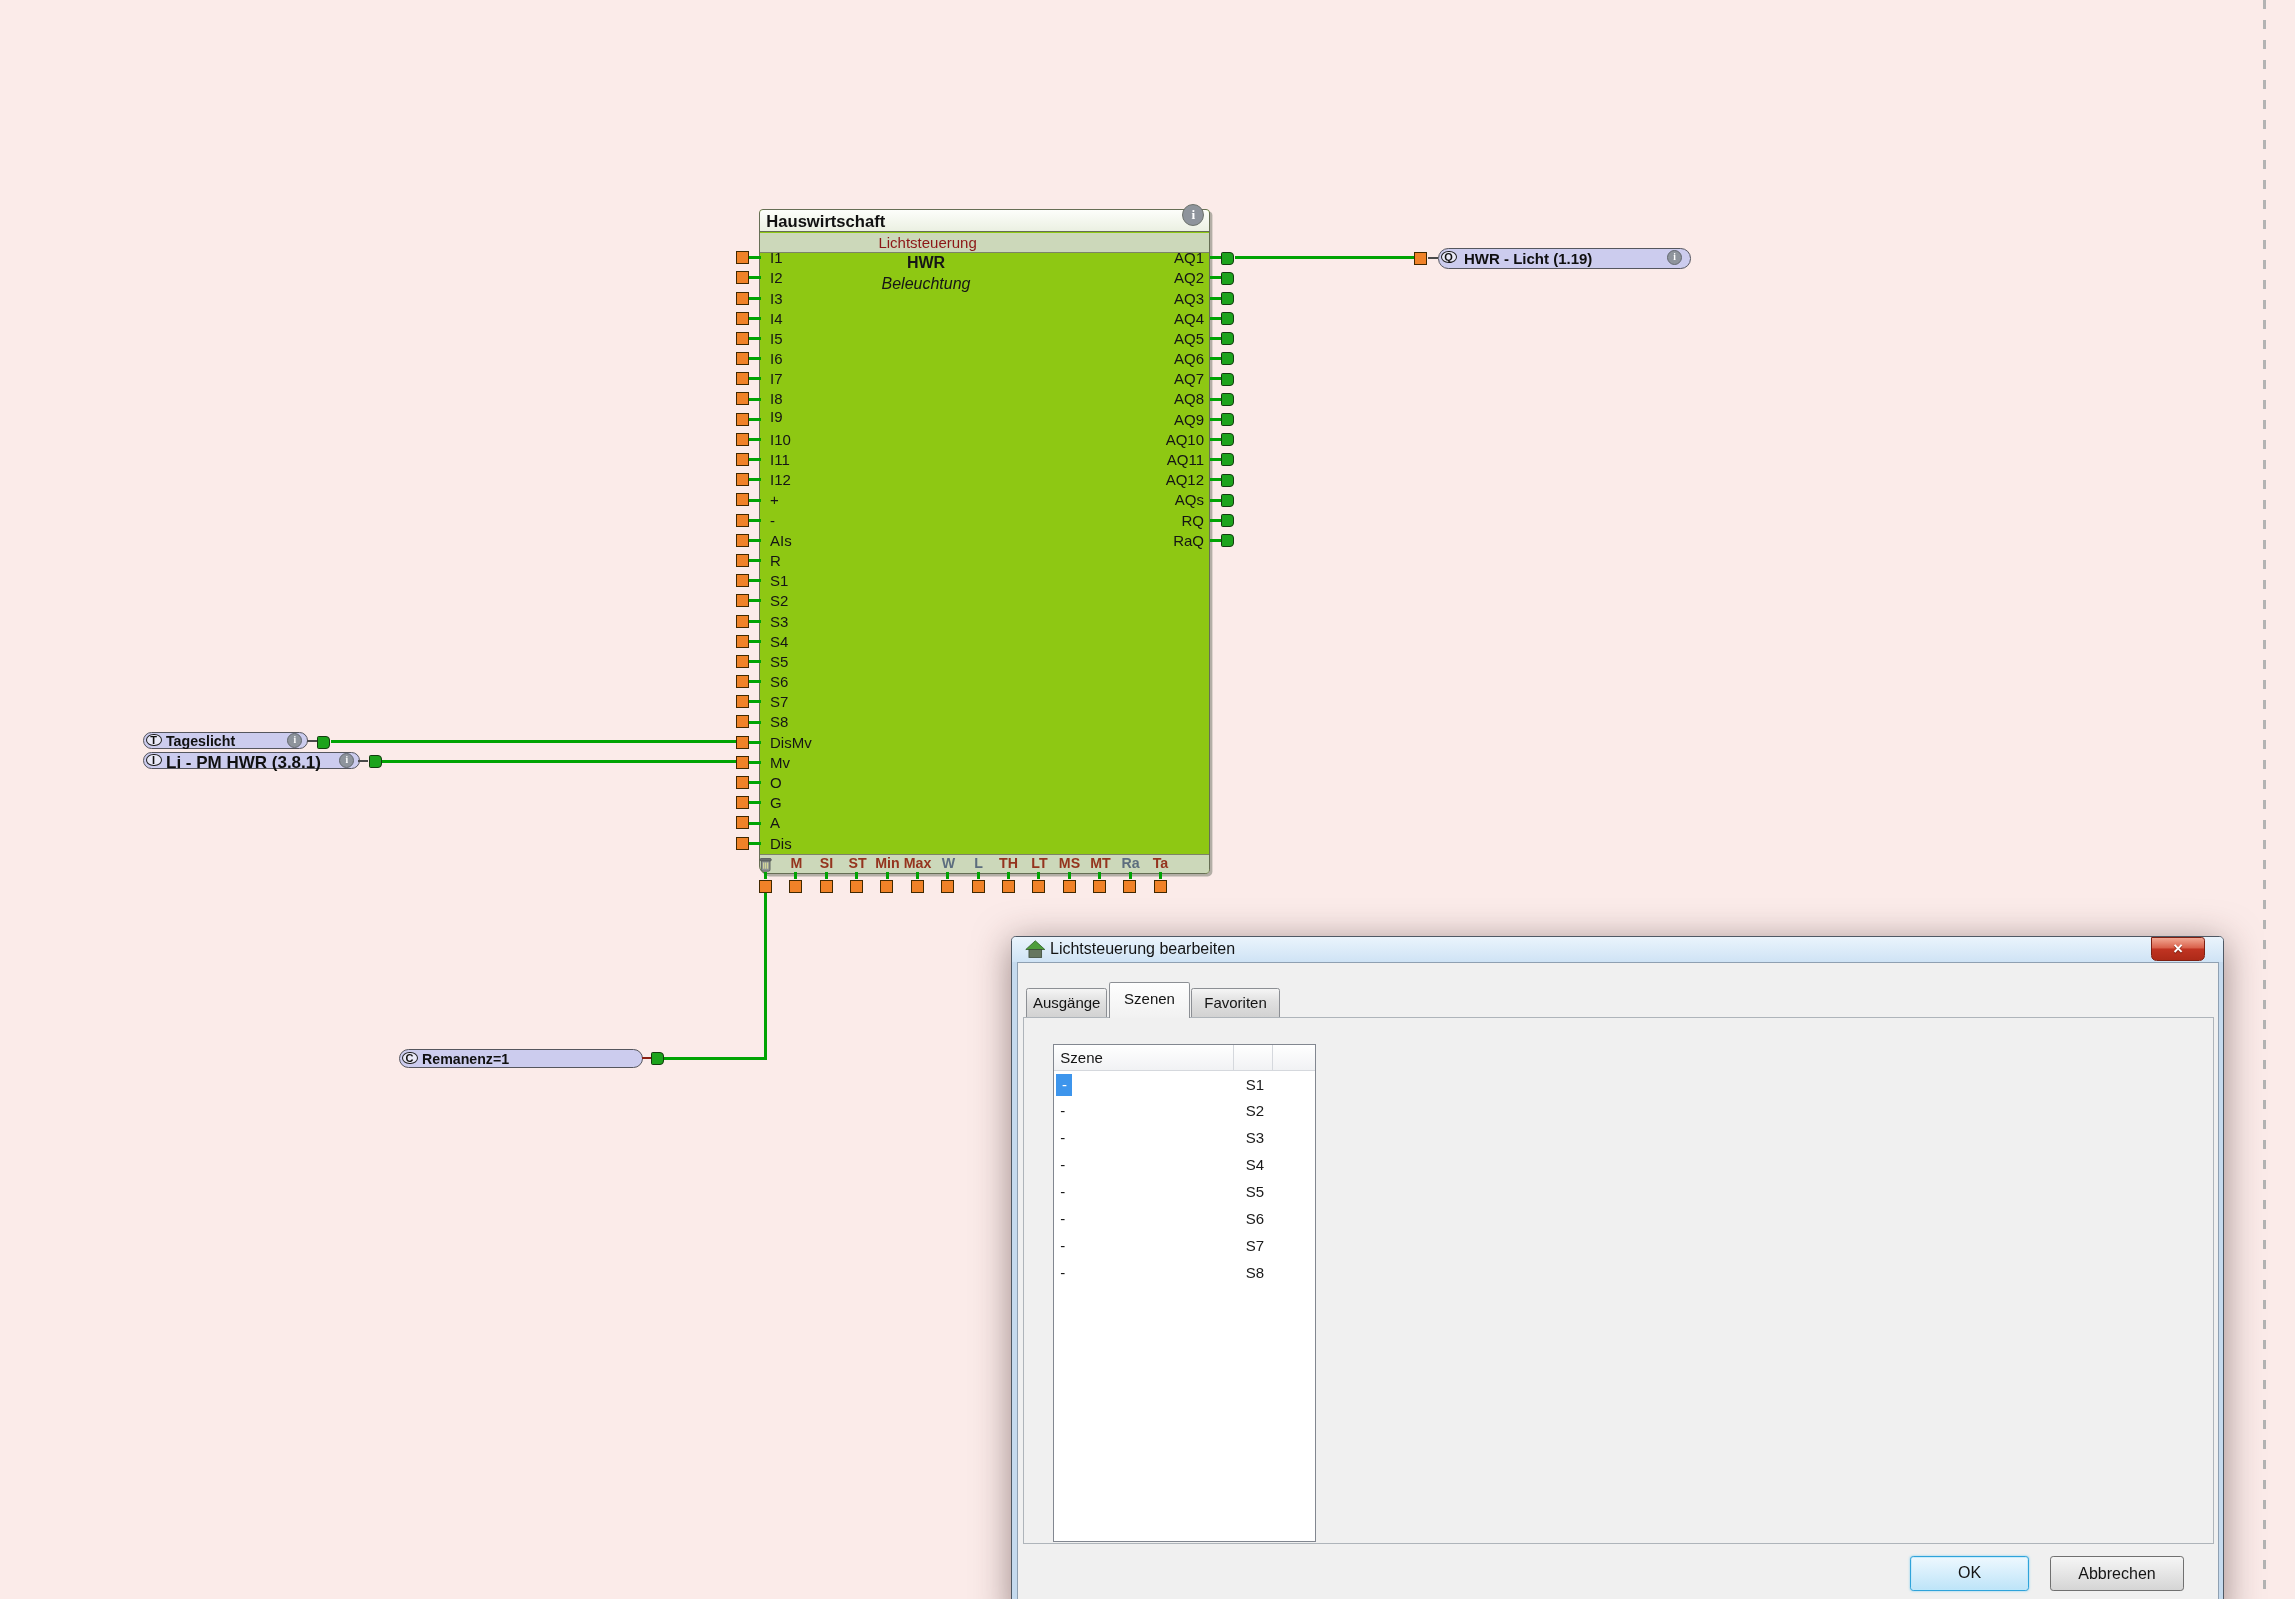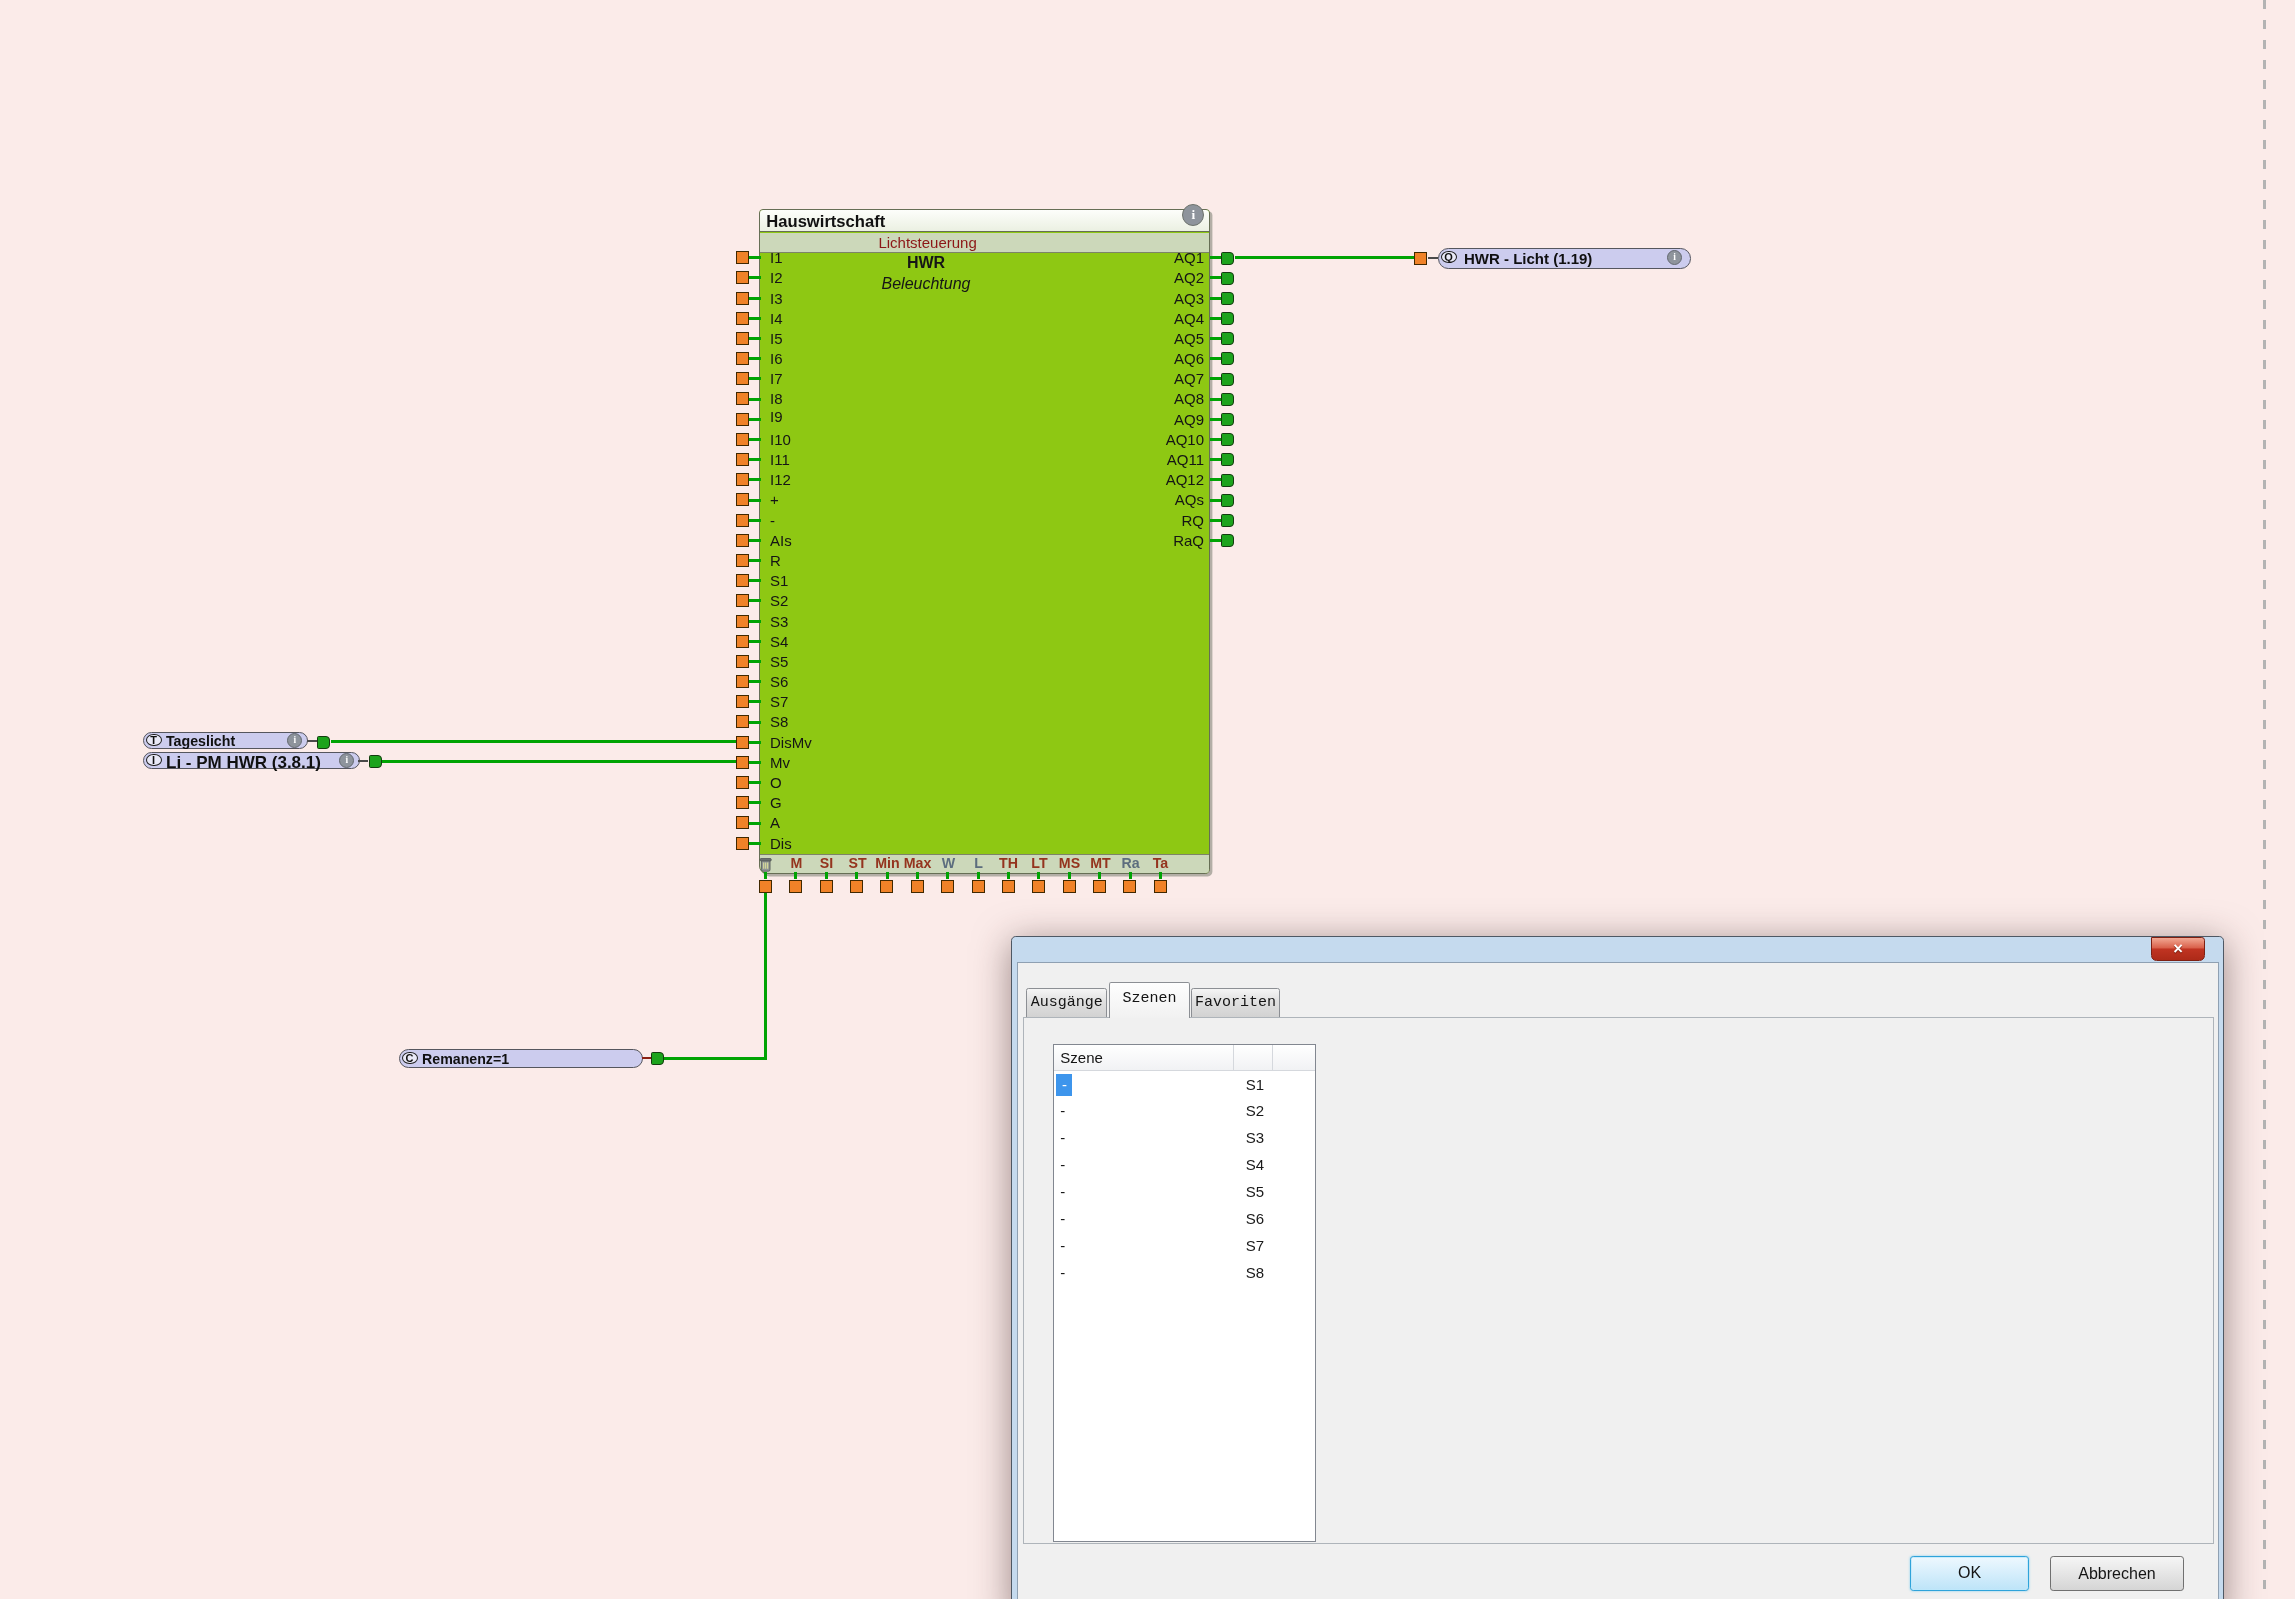--- a/index.html
+++ b/index.html
@@ -54,21 +54,21 @@
   .dlg-title{position:absolute;left:0;top:0;right:0;height:25px;background:linear-gradient(#eaf4fc,#cfe3f5);border-radius:4px 4px 0 0;}
   .dlg-title .t{position:absolute;left:38px;top:3.2px;font-size:16px;color:#141414;}
   .dlg-close{position:absolute;left:1139px;top:0px;width:54px;height:24px;
     background:linear-gradient(#f2a893,#d9604a 45%,#c03422 50%,#ad2a18);
     border:0.8px solid #7e2012;border-radius:0 3.2px 5.5px 5.5px;box-sizing:border-box;
     color:#fff;font-size:16.6px;font-weight:bold;text-align:center;line-height:21.4px;text-shadow:0 0.8px 0.8px #701808;}
   .dlg-body{position:absolute;left:4.7px;top:25px;width:1202px;height:652px;background:#f0f0f0;border:0.8px solid #8fa0b2;box-sizing:border-box;}
 
   .tab{position:absolute;top:51px;height:30px;background:linear-gradient(#f5f5f5,#e0e0e0 45%,#d2d2d2);
     border:0.8px solid #8c8f94;border-radius:2.4px 2.4px 0 0;box-sizing:border-box;
-    font-size:15px;text-align:center;line-height:28.5px;color:#141414;font-family:Liberation Mono, monospace;}
+    font-size:15px;text-align:center;line-height:28.5px;color:#141414;}
   .tab.active{top:45px;height:36px;background:linear-gradient(#fefefe,#f1f1f1);line-height:32px;z-index:3;border-bottom:none;}
   .tabpanel{position:absolute;left:11px;top:80px;width:1191px;height:527px;background:#f0f0f0;
     border:0.8px solid #aeb4ba;box-sizing:border-box;z-index:1;}
 
   .list{position:absolute;left:41px;top:107px;width:263px;height:498px;background:#fff;border:0.8px solid #828790;box-sizing:border-box;z-index:2;}
   .list-head{position:absolute;left:0;top:0;right:0;height:25px;background:linear-gradient(#ffffff,#f1f2f4);border-bottom:0.8px solid #d5d8dd;}
   .list-head .t{position:absolute;left:6.3px;top:4px;font-size:15px;color:#141414;}
   .col-sep{position:absolute;top:0;width:0.8px;height:25px;background:#d5d8dd;}
   .sel-cell{position:absolute;background:#3d95ec;color:#fff;font-size:15px;text-align:center;line-height:22px;}
   .row-dash{position:absolute;font-size:15px;color:#1a1a1a;line-height:22px;}
@@ -149,20 +149,27 @@
 
   <div class="conn-sq" style="left:1414px;top:252px;"></div>
   <div class="link-dark" style="left:1428px;top:257px;width:10.3px;"></div>
   <div class="tag" style="left:1438px;top:248px;width:253px;height:20.6px;">
     <span class="pfx" style="top:1.6px;">Q</span>
     <span class="lbl" style="font-size:15px;top:0.8px;left:25px;">HWR - Licht (1.19)</span>
     <span class="inf" style="right:8px;top:0.8px;">i</span>
   </div>
 
   <div class="dlg">
+    <div class="dlg-title">
+      <svg style="position:absolute;left:12.7px;top:3.2px;" width="20.6" height="19" viewBox="0 0 26 24">
+        <polygon points="13,1 1,12 25,12" fill="#4f9e3c" stroke="#2e5e24"></polygon>
+        <rect x="5" y="12" width="16" height="10" fill="#66765f" stroke="#3c4a38"></rect>
+      </svg>
+      <span class="t">Lichtsteuerung bearbeiten</span>
+    </div>
     <div class="dlg-close">×</div>
     <div class="dlg-body"></div>
 
     <div class="tab" style="left:14.2px;width:81px;">Ausgänge</div>
     <div class="tab active" style="left:97px;width:81px;">Szenen</div>
     <div class="tab" style="left:179px;width:89px;">Favoriten</div>
 
     <div class="tabpanel"></div>
 
     <div class="list">

